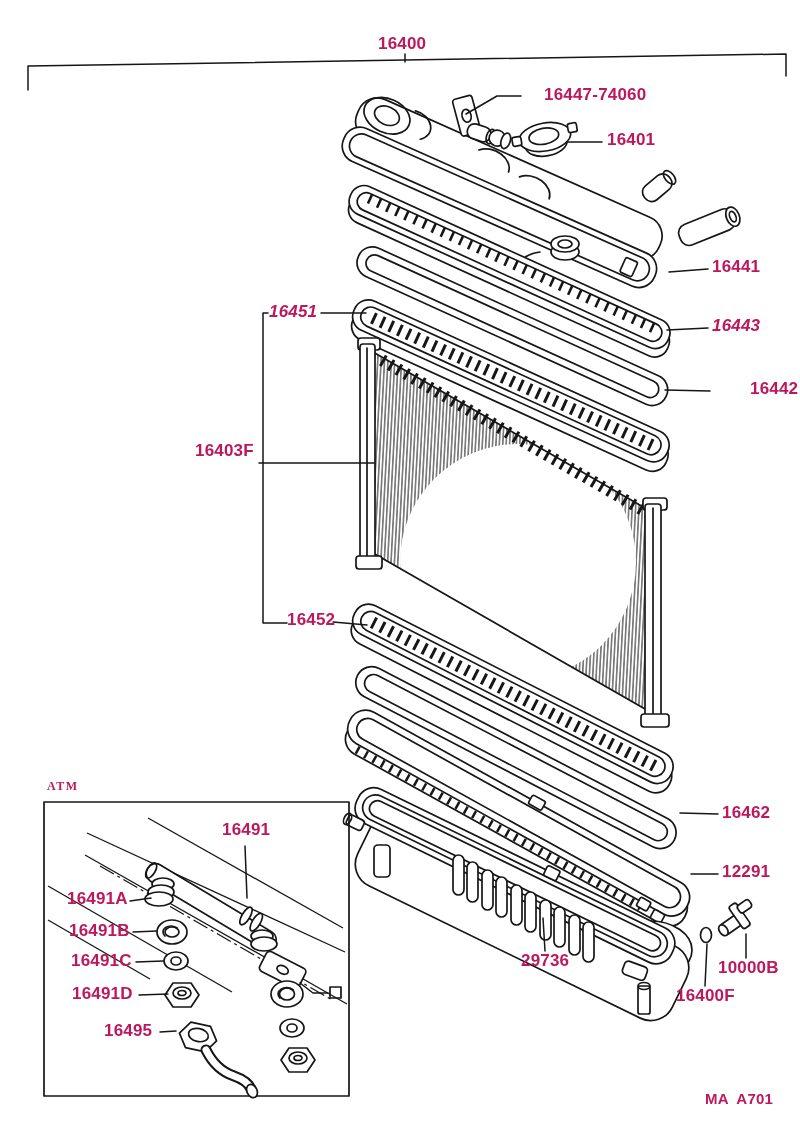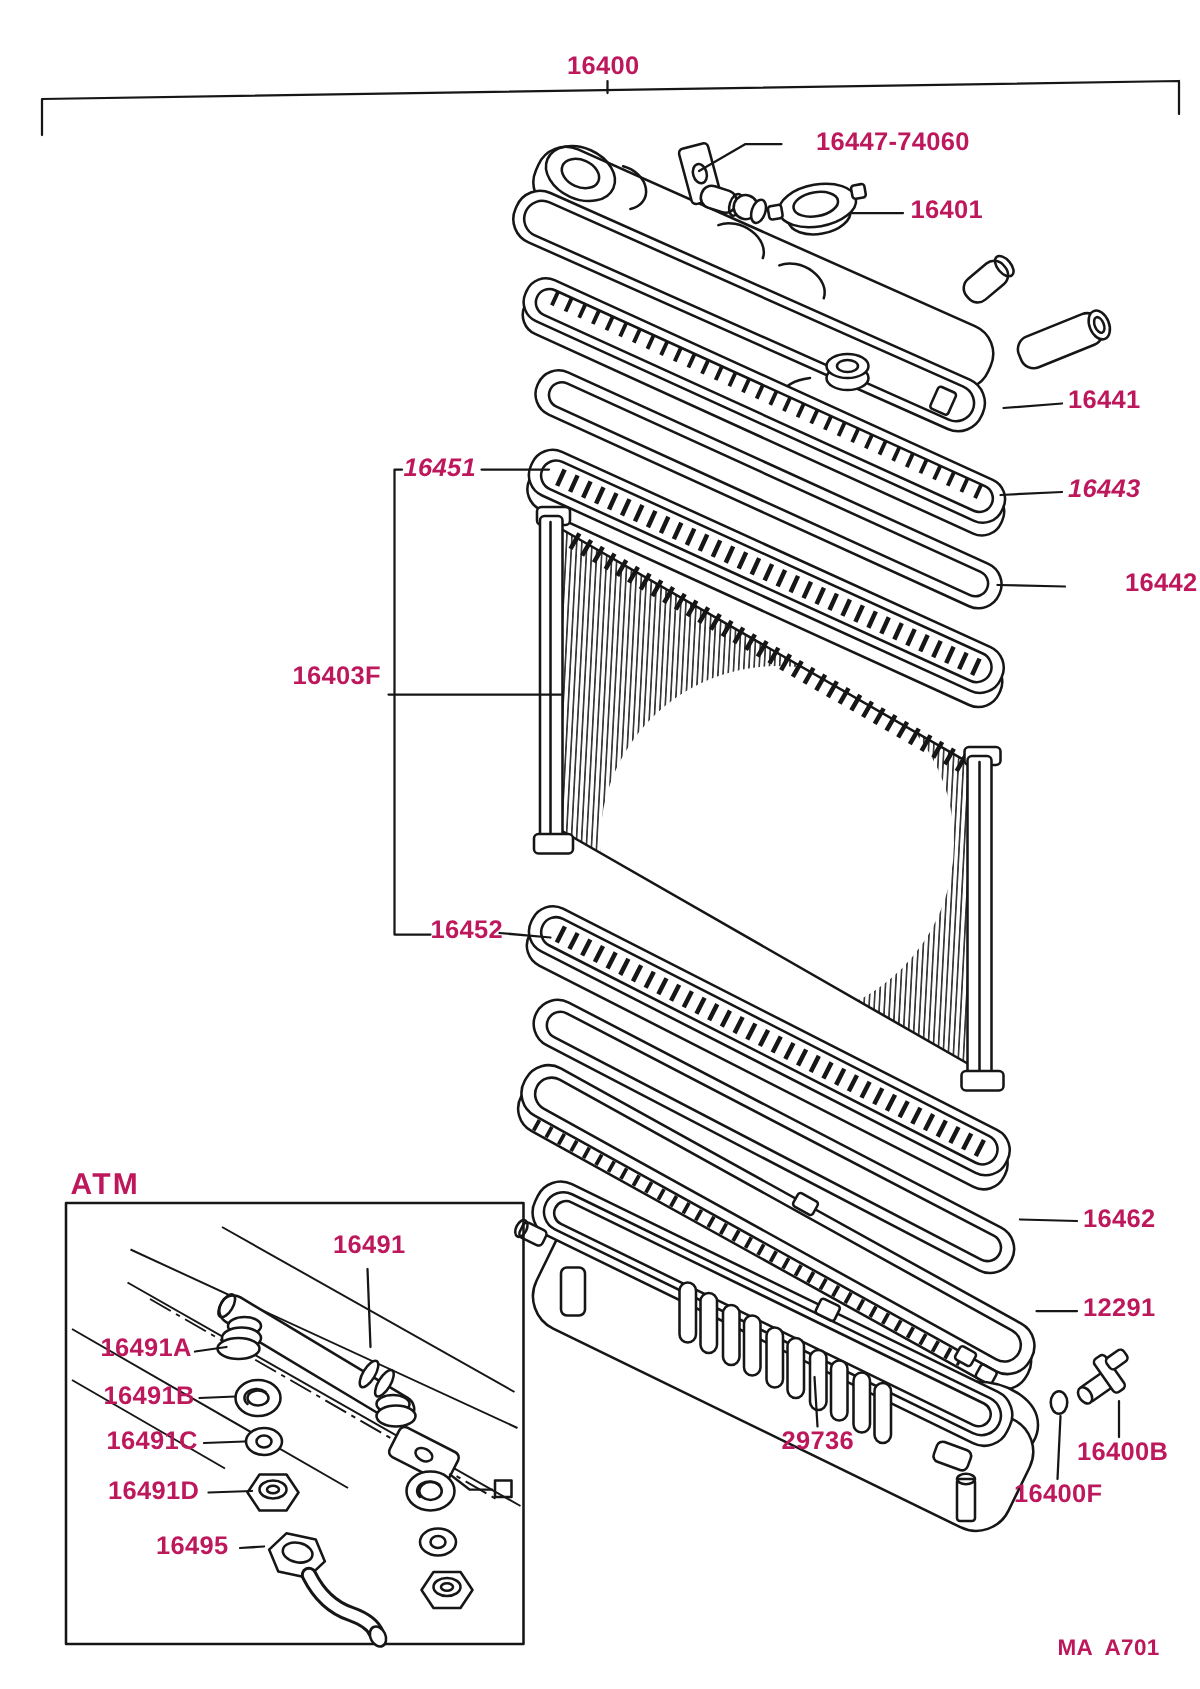--- a/index.html
+++ b/index.html
@@ -2,21 +2,21 @@
 <html><head>
 <meta charset="utf-8">
 <style>
   html,body{margin:0;padding:0;background:#ffffff;}
   .canvas{position:relative;width:800px;height:1126px;background:#ffffff;overflow:hidden;
           font-family:"Liberation Sans", sans-serif;}
   .art{position:absolute;left:0;top:0;}
   .plabel{position:absolute;font-weight:bold;font-size:17px;color:#be185d;
           letter-spacing:0.2px;white-space:pre;line-height:1;}
   .plabel.small{font-size:15px;}
-  .plabel.atm{font-size:20px;letter-spacing:1.5px;}
+  .plabel.atm{font-size:12px;letter-spacing:1.5px;font-family:Liberation Serif, serif;}
   
   .ln{stroke:#161616;fill:none;stroke-width:1.7;stroke-linecap:round;stroke-linejoin:round;}
   .wh{stroke:#161616;fill:#ffffff;stroke-width:1.7;stroke-linejoin:round;}
   .ld{stroke:#161616;fill:none;stroke-width:1.5;stroke-linecap:round;stroke-linejoin:round;}
   .teeth{stroke:#161616;fill:none;}
   .phan{stroke:#161616;fill:none;stroke-width:1.3;}
 </style>
 </head>
 <body>
 
@@ -279,21 +279,21 @@
   <div class="plabel" style="left:607px;top:131px;">16401</div>
   <div class="plabel" style="left:712px;top:258px;">16441</div>
   <div class="plabel" style="left:712px;top:317px;font-style:italic;">16443</div>
   <div class="plabel" style="left:750px;top:380px;">16442</div>
   <div class="plabel" style="left:269px;top:303px;font-style:italic;">16451</div>
   <div class="plabel" style="left:195px;top:442px;">16403F</div>
   <div class="plabel" style="left:287px;top:611px;">16452</div>
   <div class="plabel" style="left:722px;top:804px;">16462</div>
   <div class="plabel" style="left:722px;top:863px;">12291</div>
   <div class="plabel" style="left:521px;top:952px;">29736</div>
-  <div class="plabel" style="left:718px;top:959px;">16400B</div>
+  <div class="plabel" style="left:718px;top:959px;">10000B</div>
   <div class="plabel" style="left:676px;top:987px;">16400F</div>
   <div class="plabel atm" style="left:47px;top:780px;">ATM</div>
   <div class="plabel" style="left:222px;top:821px;">16491</div>
   <div class="plabel" style="left:67px;top:890px;">16491A</div>
   <div class="plabel" style="left:69px;top:922px;">16491B</div>
   <div class="plabel" style="left:71px;top:952px;">16491C</div>
   <div class="plabel" style="left:72px;top:985px;">16491D</div>
   <div class="plabel" style="left:104px;top:1022px;">16495</div>
   <div class="plabel small" style="left:705px;top:1091px;">MA  A701</div>
 

